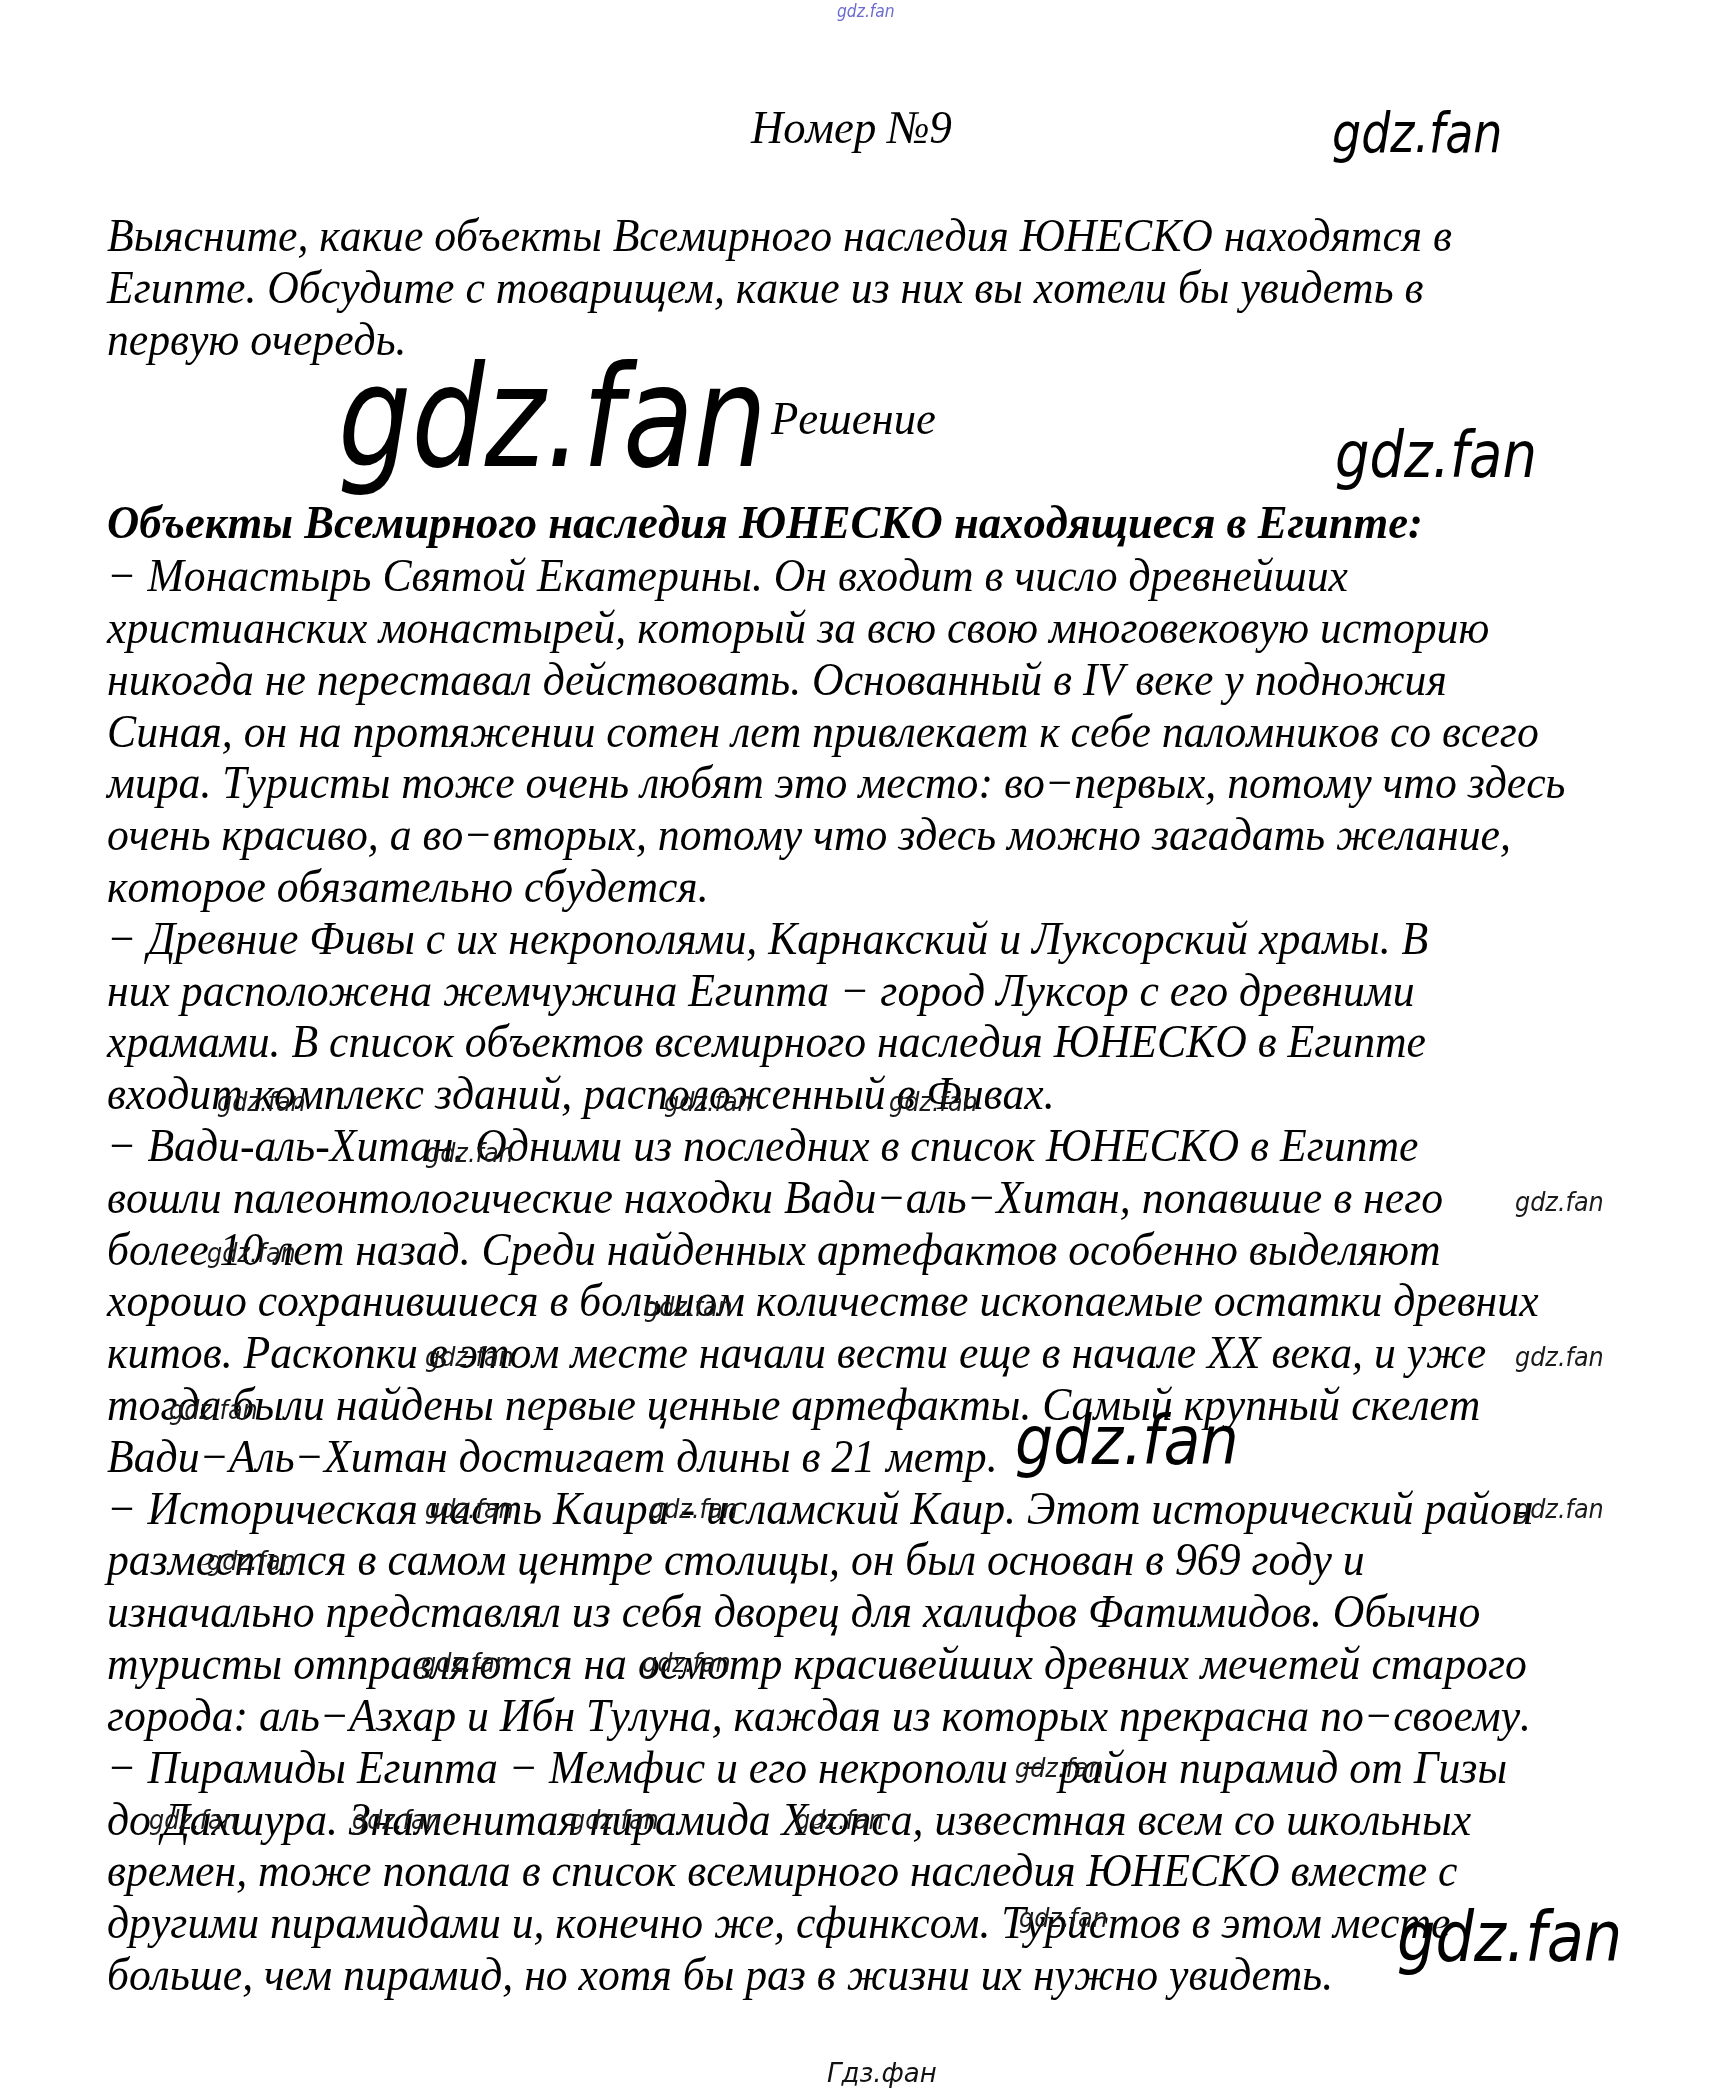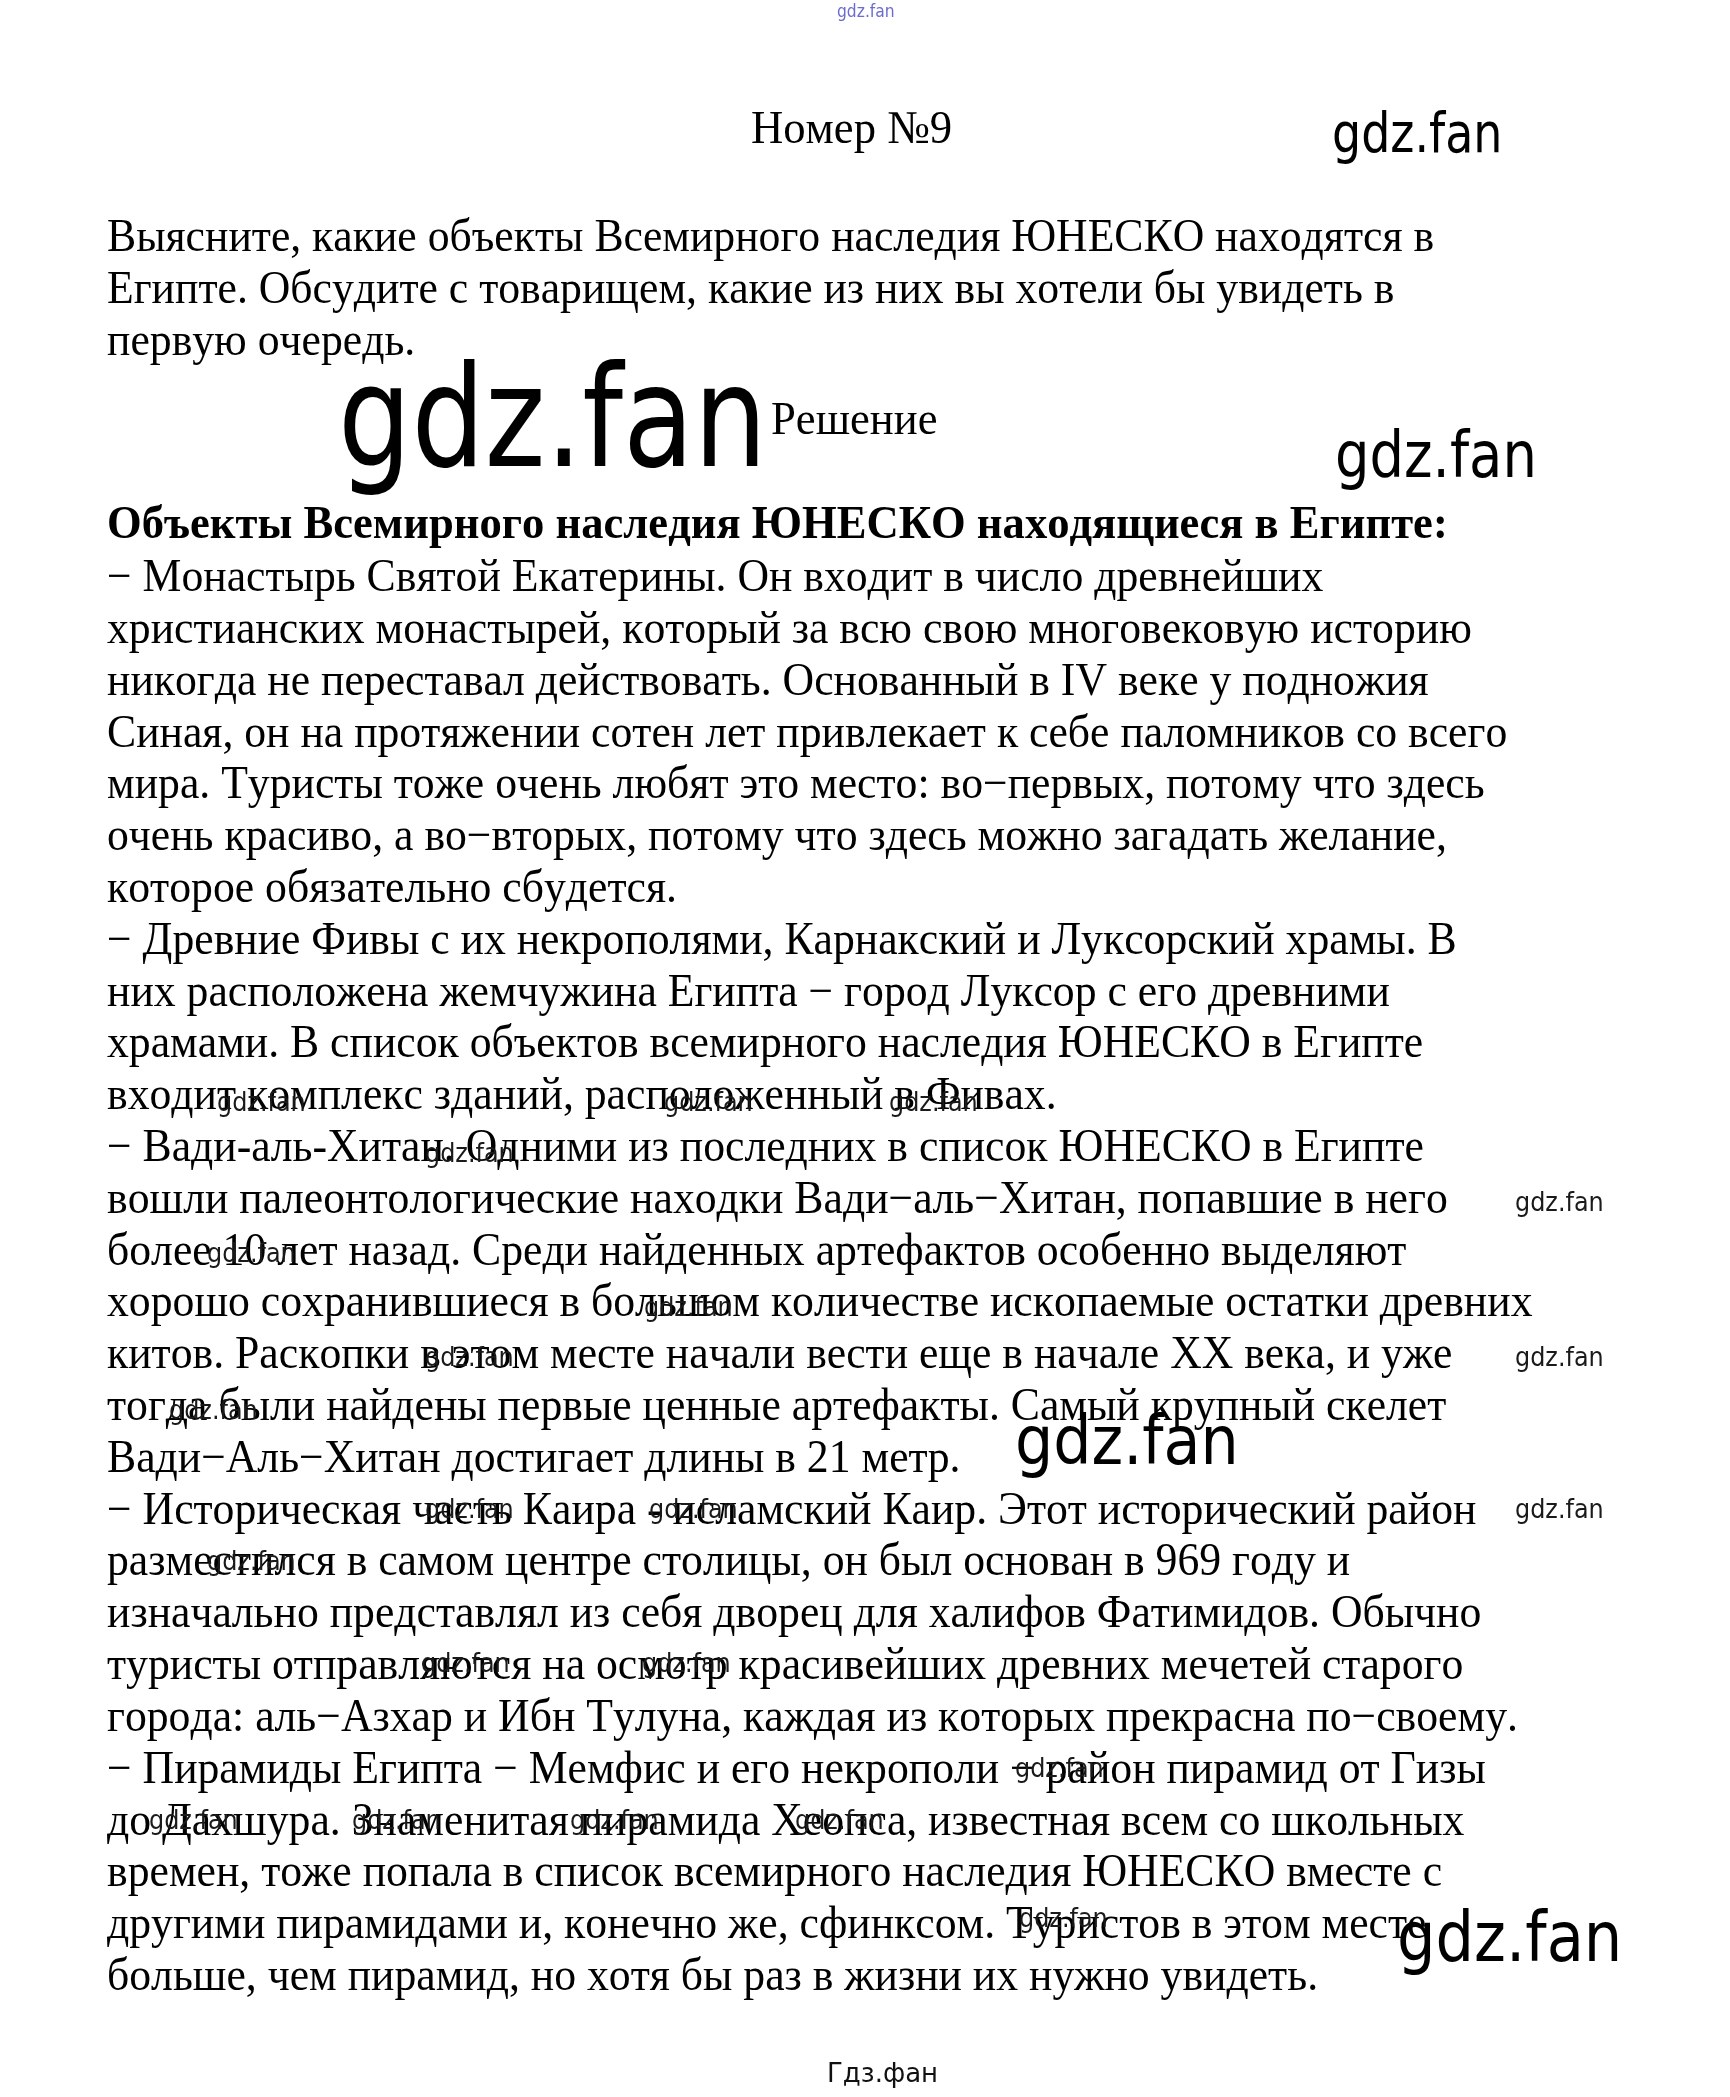--- a/index.html
+++ b/index.html
@@ -4,20 +4,21 @@
 <title>Номер №9</title>
 <style>
   html, body { margin: 0; padding: 0; background: #ffffff; }
   .page {
     position: relative;
     width: 1730px;
     height: 2097px;
     background: #ffffff;
     overflow: hidden;
     font-kerning: none;
+    font-style: italic;
   }
 
   
   .doc-title {
     position: absolute;
     left: 751px;
     top: 104px;
     font-family: "Liberation Serif", serif;
     font-size: 47px;
     line-height: 1;

